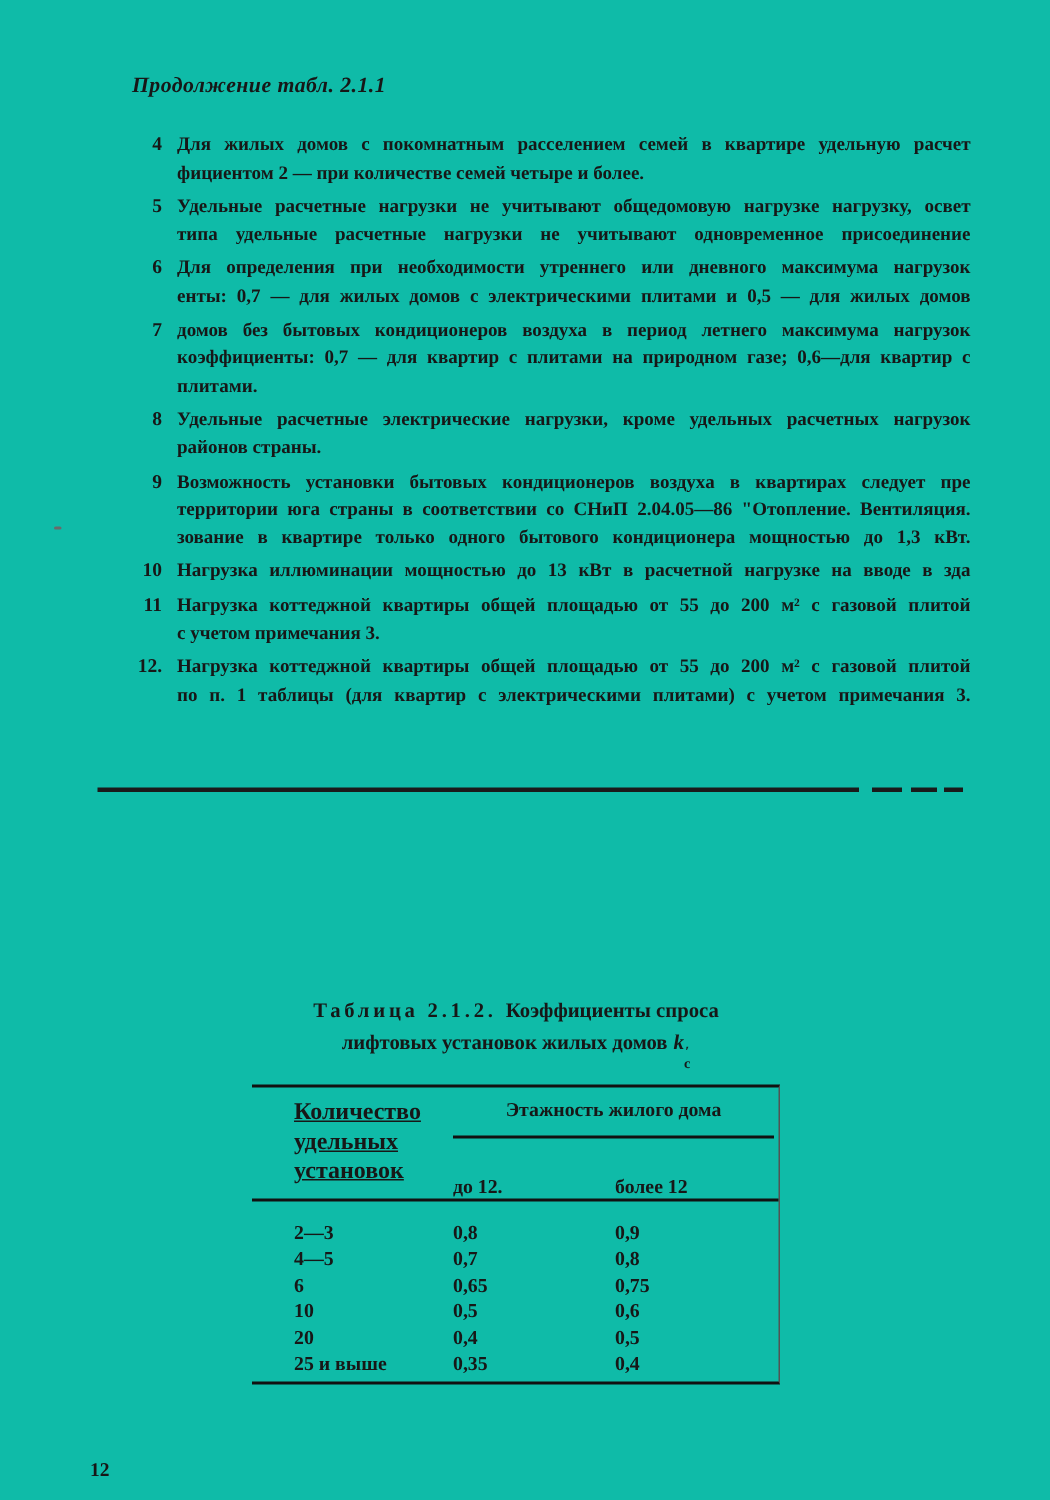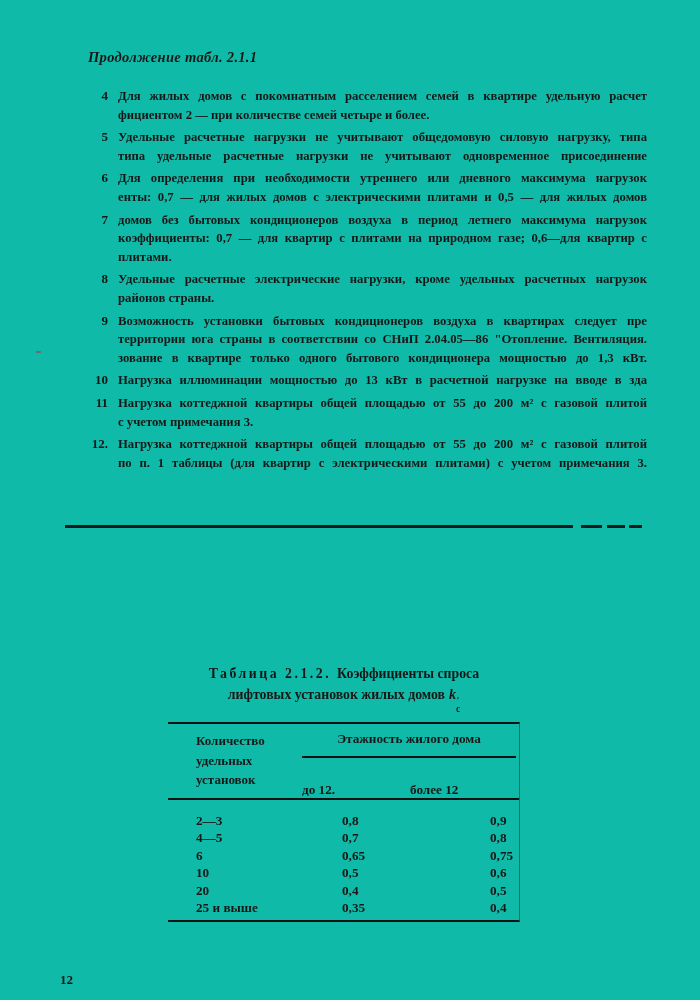--- a/index.html
+++ b/index.html
@@ -18,27 +18,27 @@
     background:linear-gradient(90deg,#1f1f1f 0 88%,transparent 88% 89.5%,#1f1f1f 89.5% 93%,transparent 93% 94%,#1f1f1f 94% 97%,transparent 97% 97.8%,#1f1f1f 97.8% 100%);}
   .table-wrap{position:absolute;left:168px;top:663px;width:352px;}
   .t-title{text-align:center;font-size:13.8px;line-height:21px;white-space:nowrap;}
   .t-title .spaced{letter-spacing:2.5px;margin-right:6px;}
   .t-title2{text-align:center;font-size:13.8px;line-height:21px;margin-bottom:9px;white-space:nowrap;}
   .ksym{font-style:italic;margin-left:4px;}
   .kbase{font-size:14px;}
   .kstack{display:inline-flex;flex-direction:column;align-items:center;font-size:9.5px;line-height:7.5px;vertical-align:-5px;font-style:normal;}
   .tbl{border-top:2.2px solid #161616;border-bottom:2.5px solid #161616;border-right:1.5px solid #555;height:196px;box-sizing:content-box;}
   .thead{position:relative;height:74px;border-bottom:2.2px solid #161616;}
-  .col1-head{position:absolute;left:28px;top:7px;font-size:13px;line-height:19.5px;}
+  .col1-head{position:absolute;left:28px;top:7px;font-size:16px;line-height:19.5px;text-decoration:underline;}
   .ghead{position:absolute;left:134px;top:7px;width:214px;text-align:center;font-size:13.2px;white-space:nowrap;}
   .gline{position:absolute;left:134px;top:32px;width:214px;height:1.8px;background:#161616;}
   .subhead{position:absolute;top:58px;font-size:13.2px;white-space:nowrap;text-align:right;}
   .sub0{left:134px;} .sub1{left:242px;}
   .tbody{padding-top:12px;}
-  .trow{display:grid;grid-template-columns:134px 108px 106px;line-height:17.4px;font-size:13.2px;gap:40px;}
+  .trow{display:grid;grid-template-columns:134px 108px 106px;line-height:17.4px;font-size:13.2px;}
   .tcell{white-space:nowrap;}
   .tcell.c0{padding-left:28px;}
   .pagenum{position:absolute;left:60px;top:972px;font-size:13px;}
 </style>
 </head>
 <body>
 
 <div class="page">
 
   <div class="doc-header">Продолжение табл. 2.1.1</div>
@@ -47,21 +47,21 @@
       <div class="note-item">
         <div class="note-num">4</div>
         <div class="note-body">
           <div class="note-line just">Для жилых домов с покомнатным расселением семей в квартире удельную расчет</div>
           <div class="note-line">фициентом 2 — при количестве семей четыре и более.</div>
         </div>
       </div>
       <div class="note-item">
         <div class="note-num">5</div>
         <div class="note-body">
-          <div class="note-line just">Удельные расчетные нагрузки не учитывают общедомовую силовую нагрузку, типа</div>
+          <div class="note-line just">Удельные расчетные нагрузки не учитывают общедомовую нагрузке нагрузку, освет</div>
           <div class="note-line just">типа удельные расчетные нагрузки не учитывают одновременное присоединение</div>
         </div>
       </div>
       <div class="note-item">
         <div class="note-num">6</div>
         <div class="note-body">
           <div class="note-line just">Для определения при необходимости утреннего или дневного максимума нагрузок</div>
           <div class="note-line just">енты: 0,7 — для жилых домов с электрическими плитами и 0,5 — для жилых домов</div>
         </div>
       </div>

